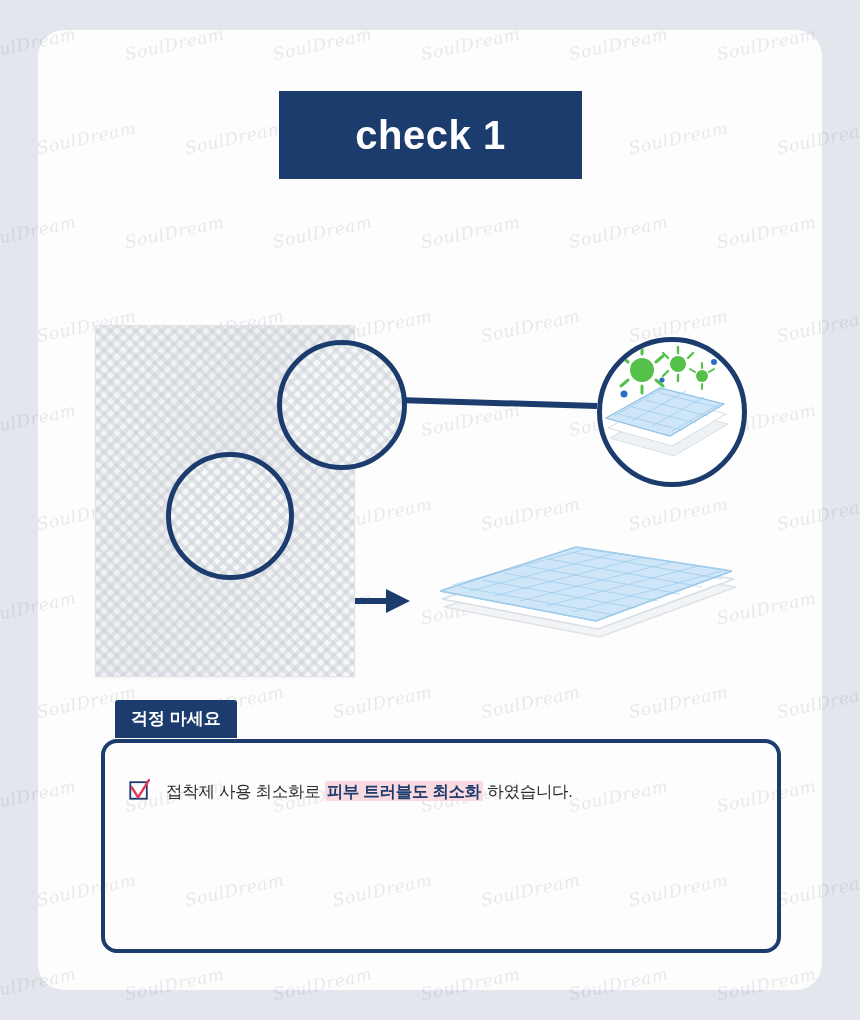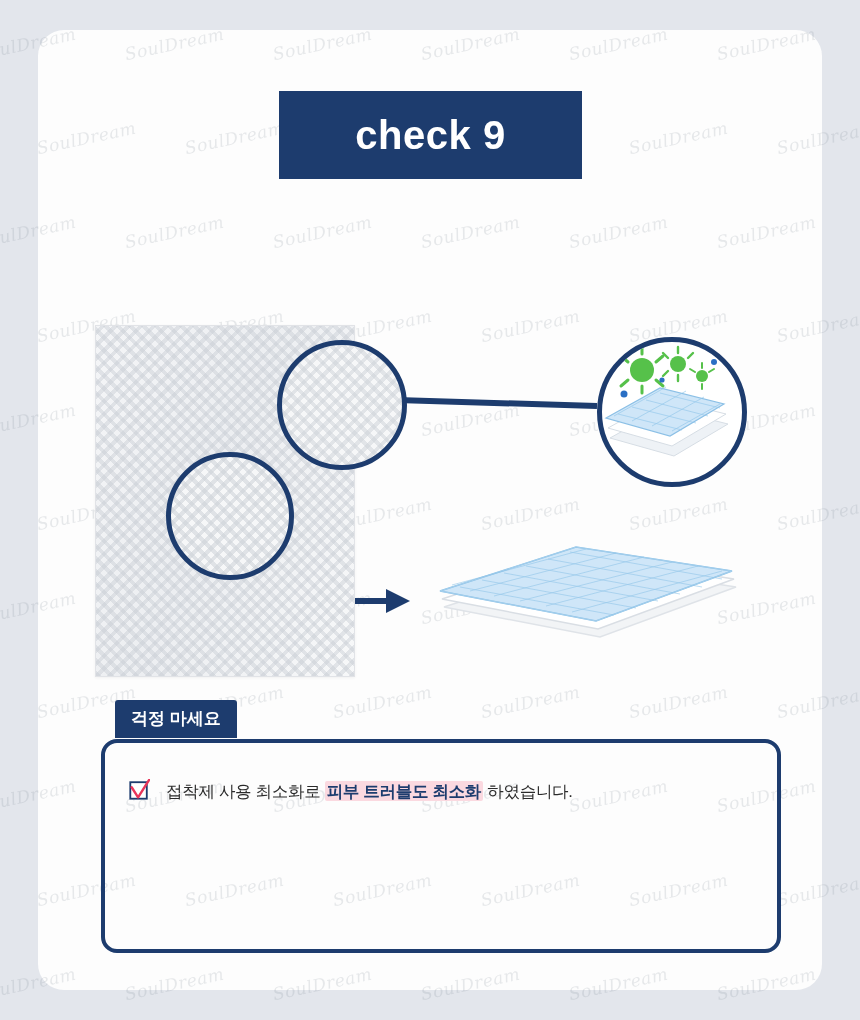--- a/index.html
+++ b/index.html
@@ -282,21 +282,21 @@
       </g>
       <g fill="#2a6fc4">
         <circle cx="22" cy="52" r="3.5"></circle>
         <circle cx="112" cy="20" r="3"></circle>
         <circle cx="60" cy="38" r="2.6"></circle>
       </g>
     </svg>
   </div>
 
   <div class="check-banner">
-    <span>check 9</span>
+    <span>check 1</span>
   </div>
 
 
   <div class="worry-tab">걱정 마세요</div>
   <div class="worry-box"></div>
 
   <div class="bullet bullet-1">
     <svg class="chk-icon" viewBox="0 0 24 24">
       <rect x="2.5" y="3.5" width="18" height="18" fill="#ffffff" stroke="#1d3c6e" stroke-width="2"></rect>
       <polyline points="4,9 11,20 23,1" fill="none" stroke="#e8355a" stroke-width="2.6" stroke-linecap="round" stroke-linejoin="round"></polyline>

